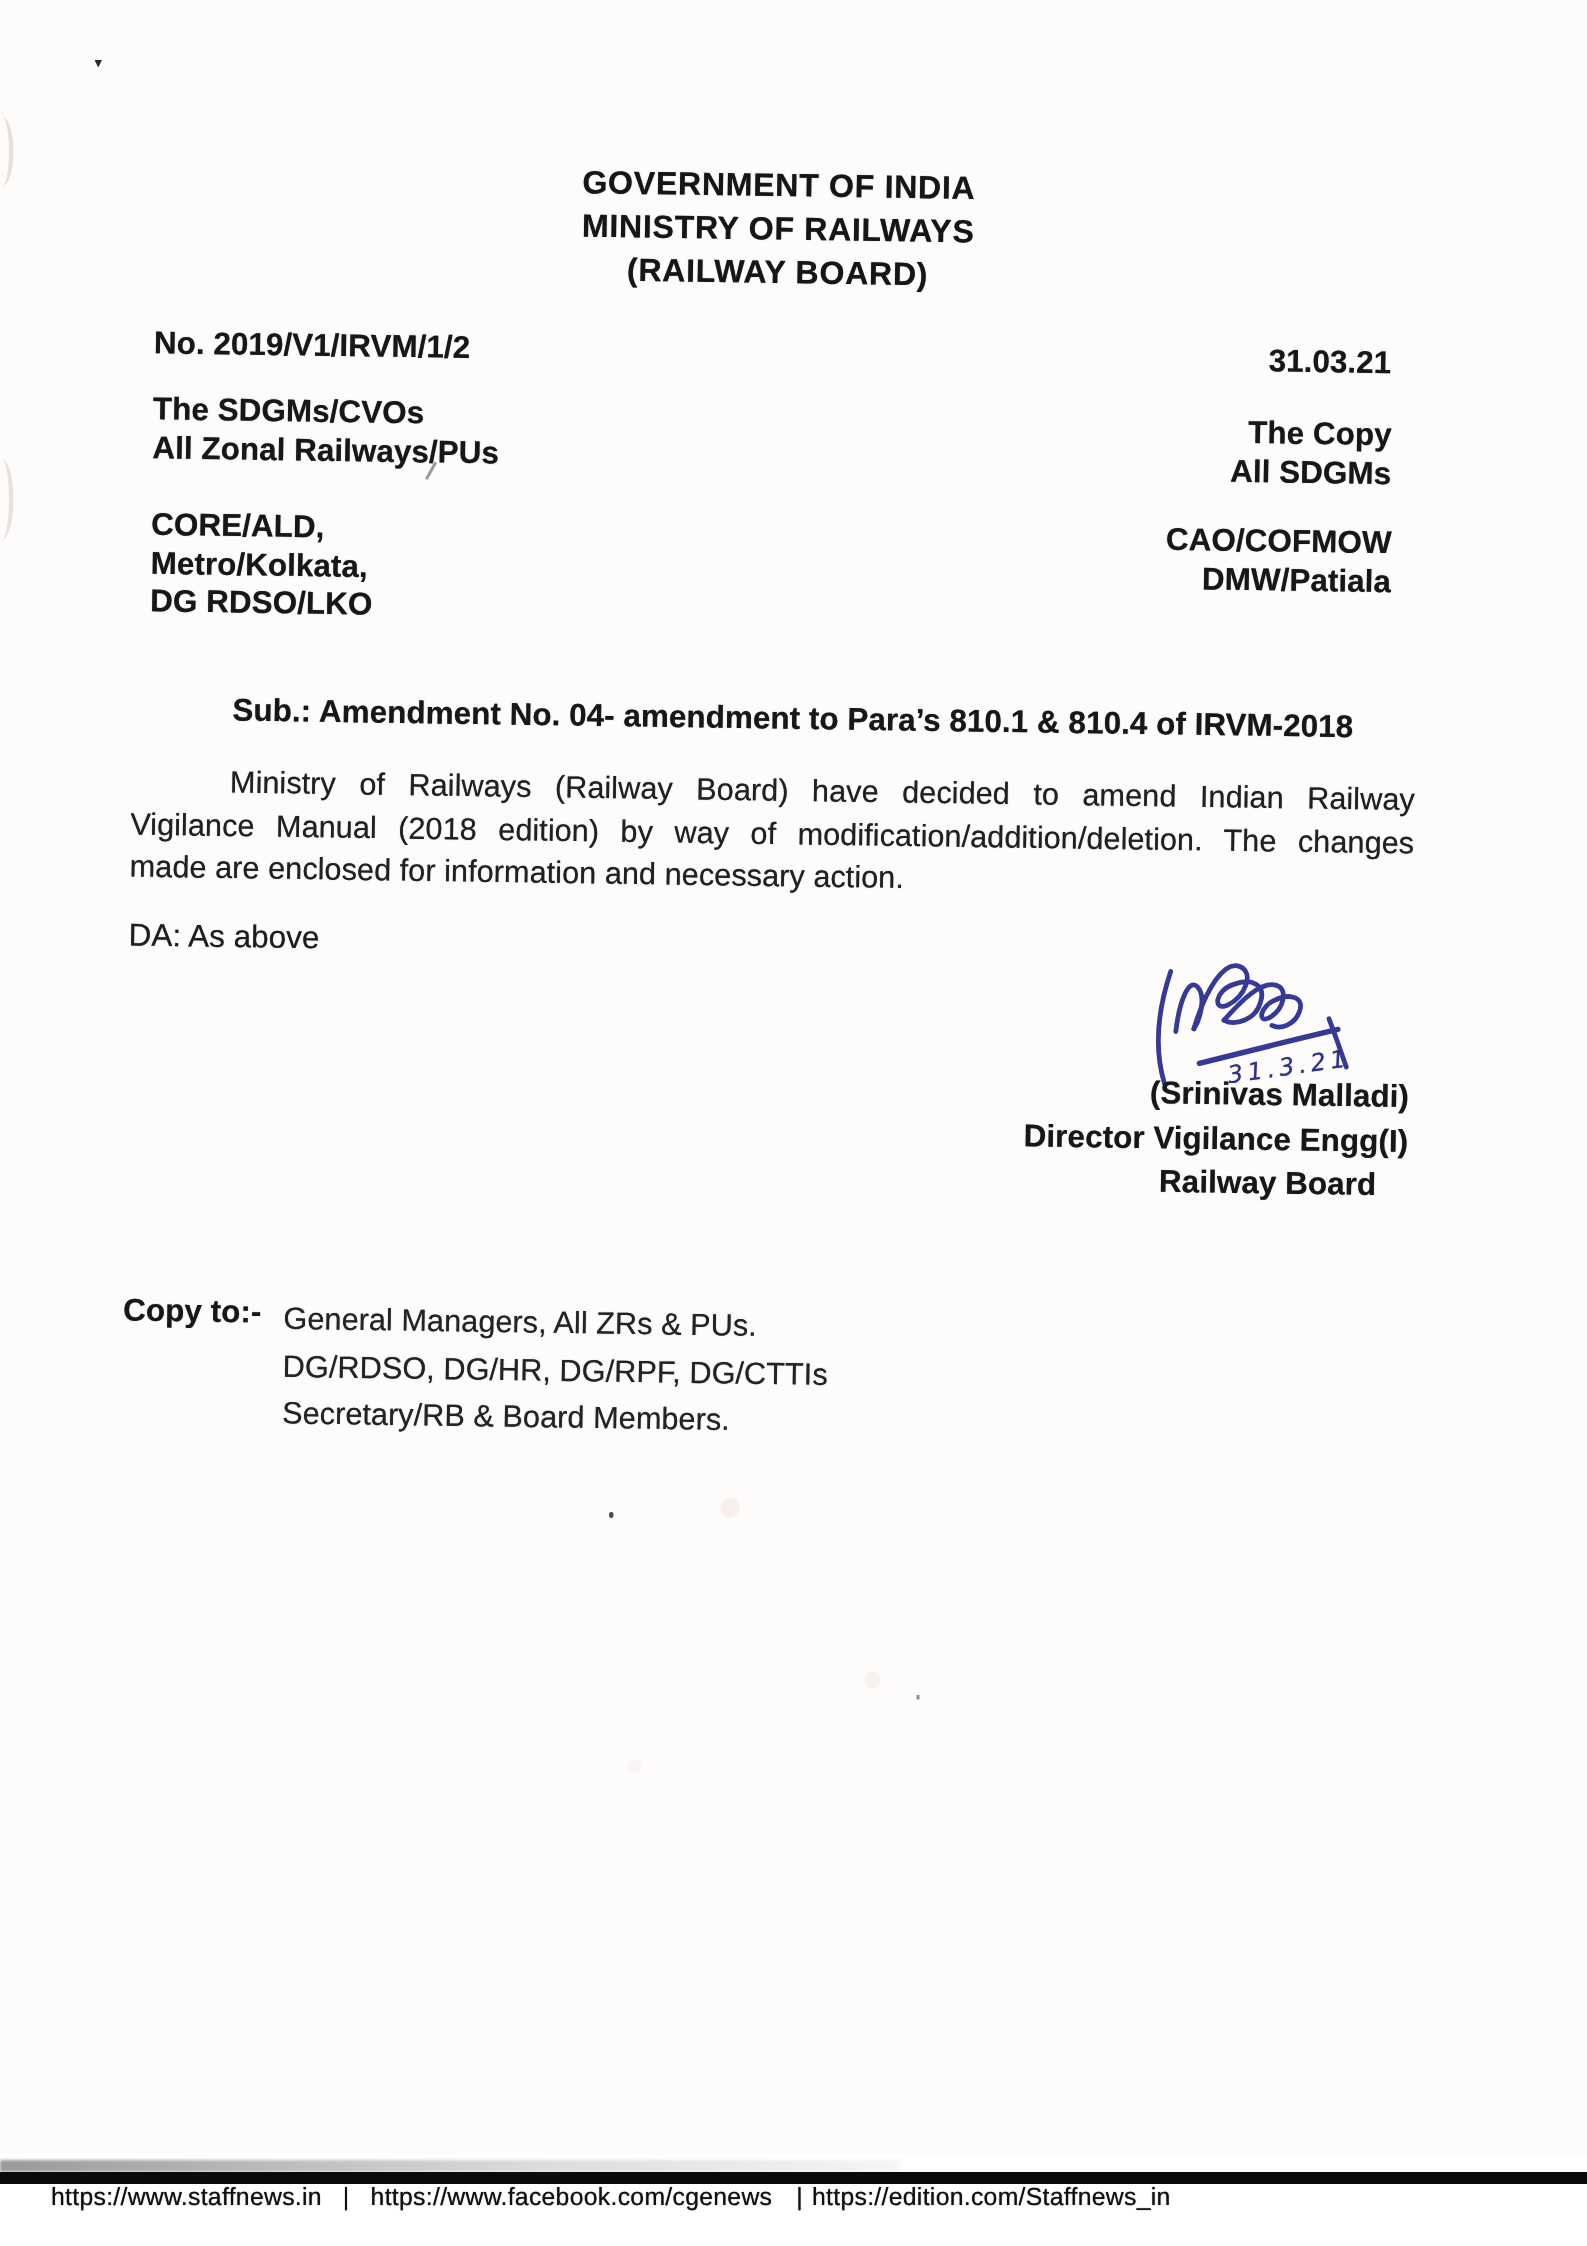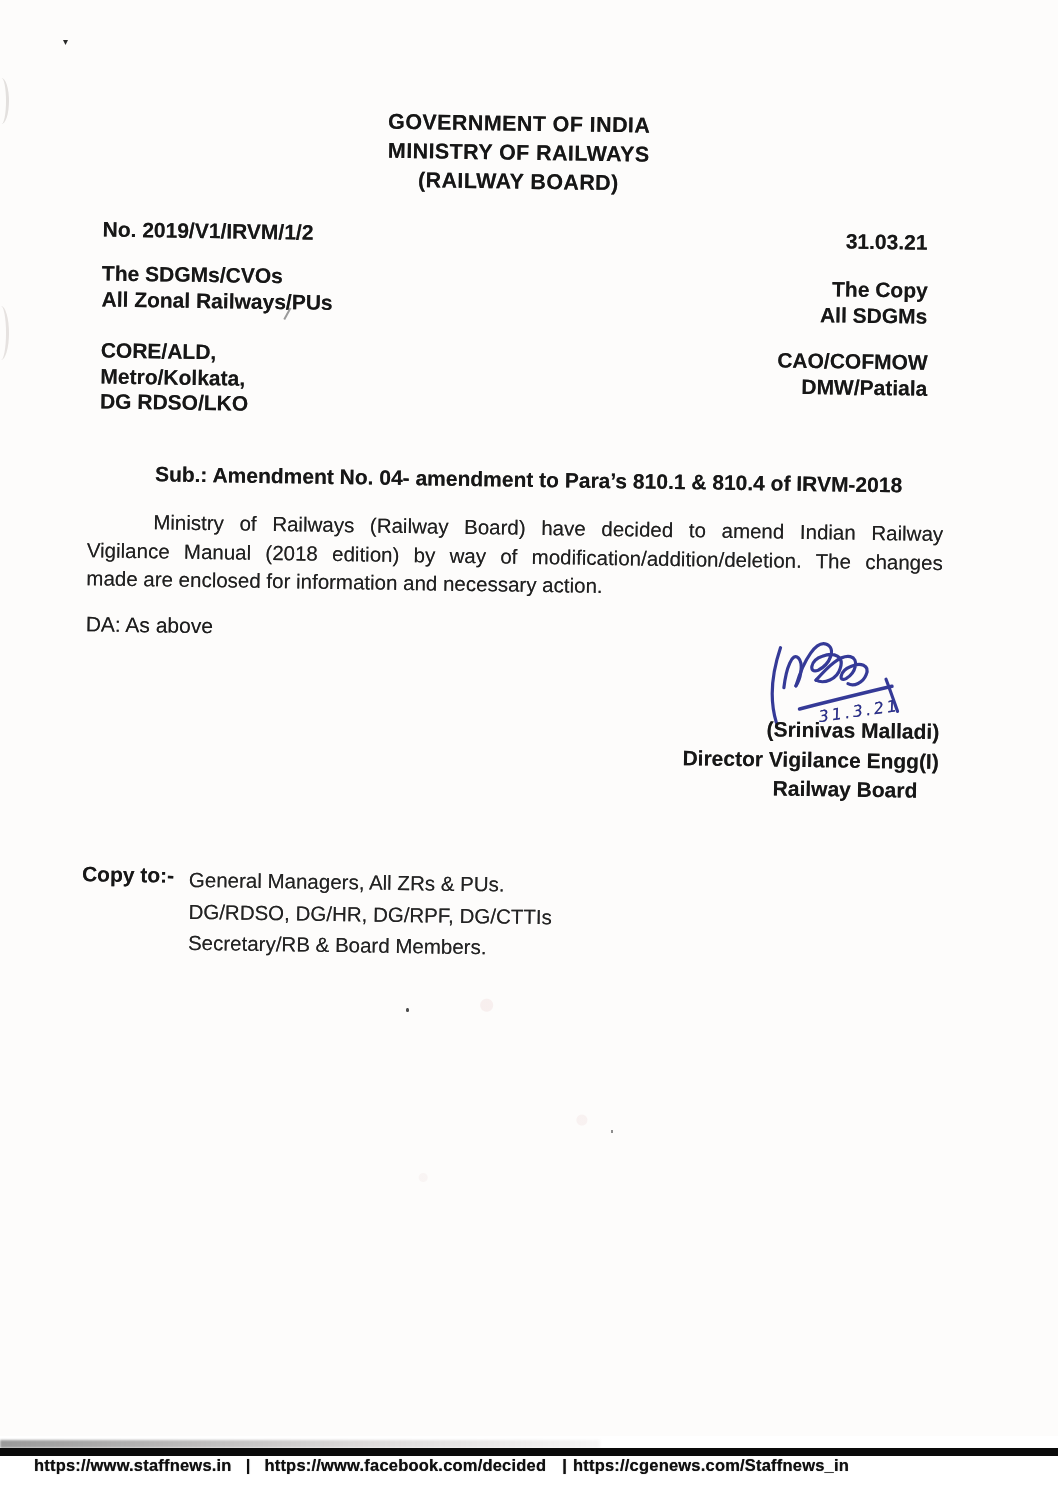--- a/index.html
+++ b/index.html
@@ -34,21 +34,21 @@
     text-align:justify;text-align-last:justify;color:#202020;}
   .body-line.last{text-align-last:left;}
   .sig-block{font-weight:bold;font-size:21px;line-height:29.5px;color:#171717;}
   .copy-line{font-size:20.5px;color:#232323;}
   
   .footer-bar{position:absolute;left:0;top:1448px;width:1058px;height:8px;background:#0a0a0a;}
   .footer-smudge{position:absolute;left:0;top:1440px;width:600px;height:8px;
     background:linear-gradient(to right, rgba(70,70,70,.55), rgba(120,110,110,.25) 60%, rgba(140,130,130,.08));
     filter:blur(1px);}
   .footer-links{position:absolute;left:34px;top:1456px;display:flex;align-items:center;
-    font-weight:bold;font-size:16.5px;color:#101010;letter-spacing:.2px;
+    font-weight:normal;font-size:16.5px;color:#101010;letter-spacing:.2px;
     text-shadow:0 0 .7px rgba(10,10,10,.8);}
   .footer-links .sep{margin:0 14px;}
   .footer-links .sep2{margin:0 6px 0 16px;}
   
   .speck-top{position:absolute;left:63px;top:40px;width:5px;height:5px;background:#2a2a2a;
     clip-path:polygon(0 0,100% 0,50% 100%);}
   .edge-arc1{position:absolute;left:-6px;top:78px;width:12px;height:46px;border-radius:50%;
     border-right:3px solid #e3e0de;}
   .edge-arc2{position:absolute;left:-7px;top:306px;width:13px;height:54px;border-radius:50%;
     border-right:3px solid #e6e2e0;}
@@ -135,18 +135,18 @@
       <div>Secretary/RB &amp; Board Members.</div>
     </div>
 
   </div>
 
   <div class="footer-smudge"></div>
   <div class="footer-bar"></div>
   <div class="footer-links">
     <span>https://www.staffnews.in</span>
     <span class="sep">|</span>
-    <span>https://www.facebook.com/decided</span>
+    <span>https://www.facebook.com/cgenews</span>
     <span class="sep2">|</span>
-    <span>https://cgenews.com/Staffnews_in</span>
+    <span>https://edition.com/Staffnews_in</span>
   </div>
 
 </div>
 
 </body></html>

